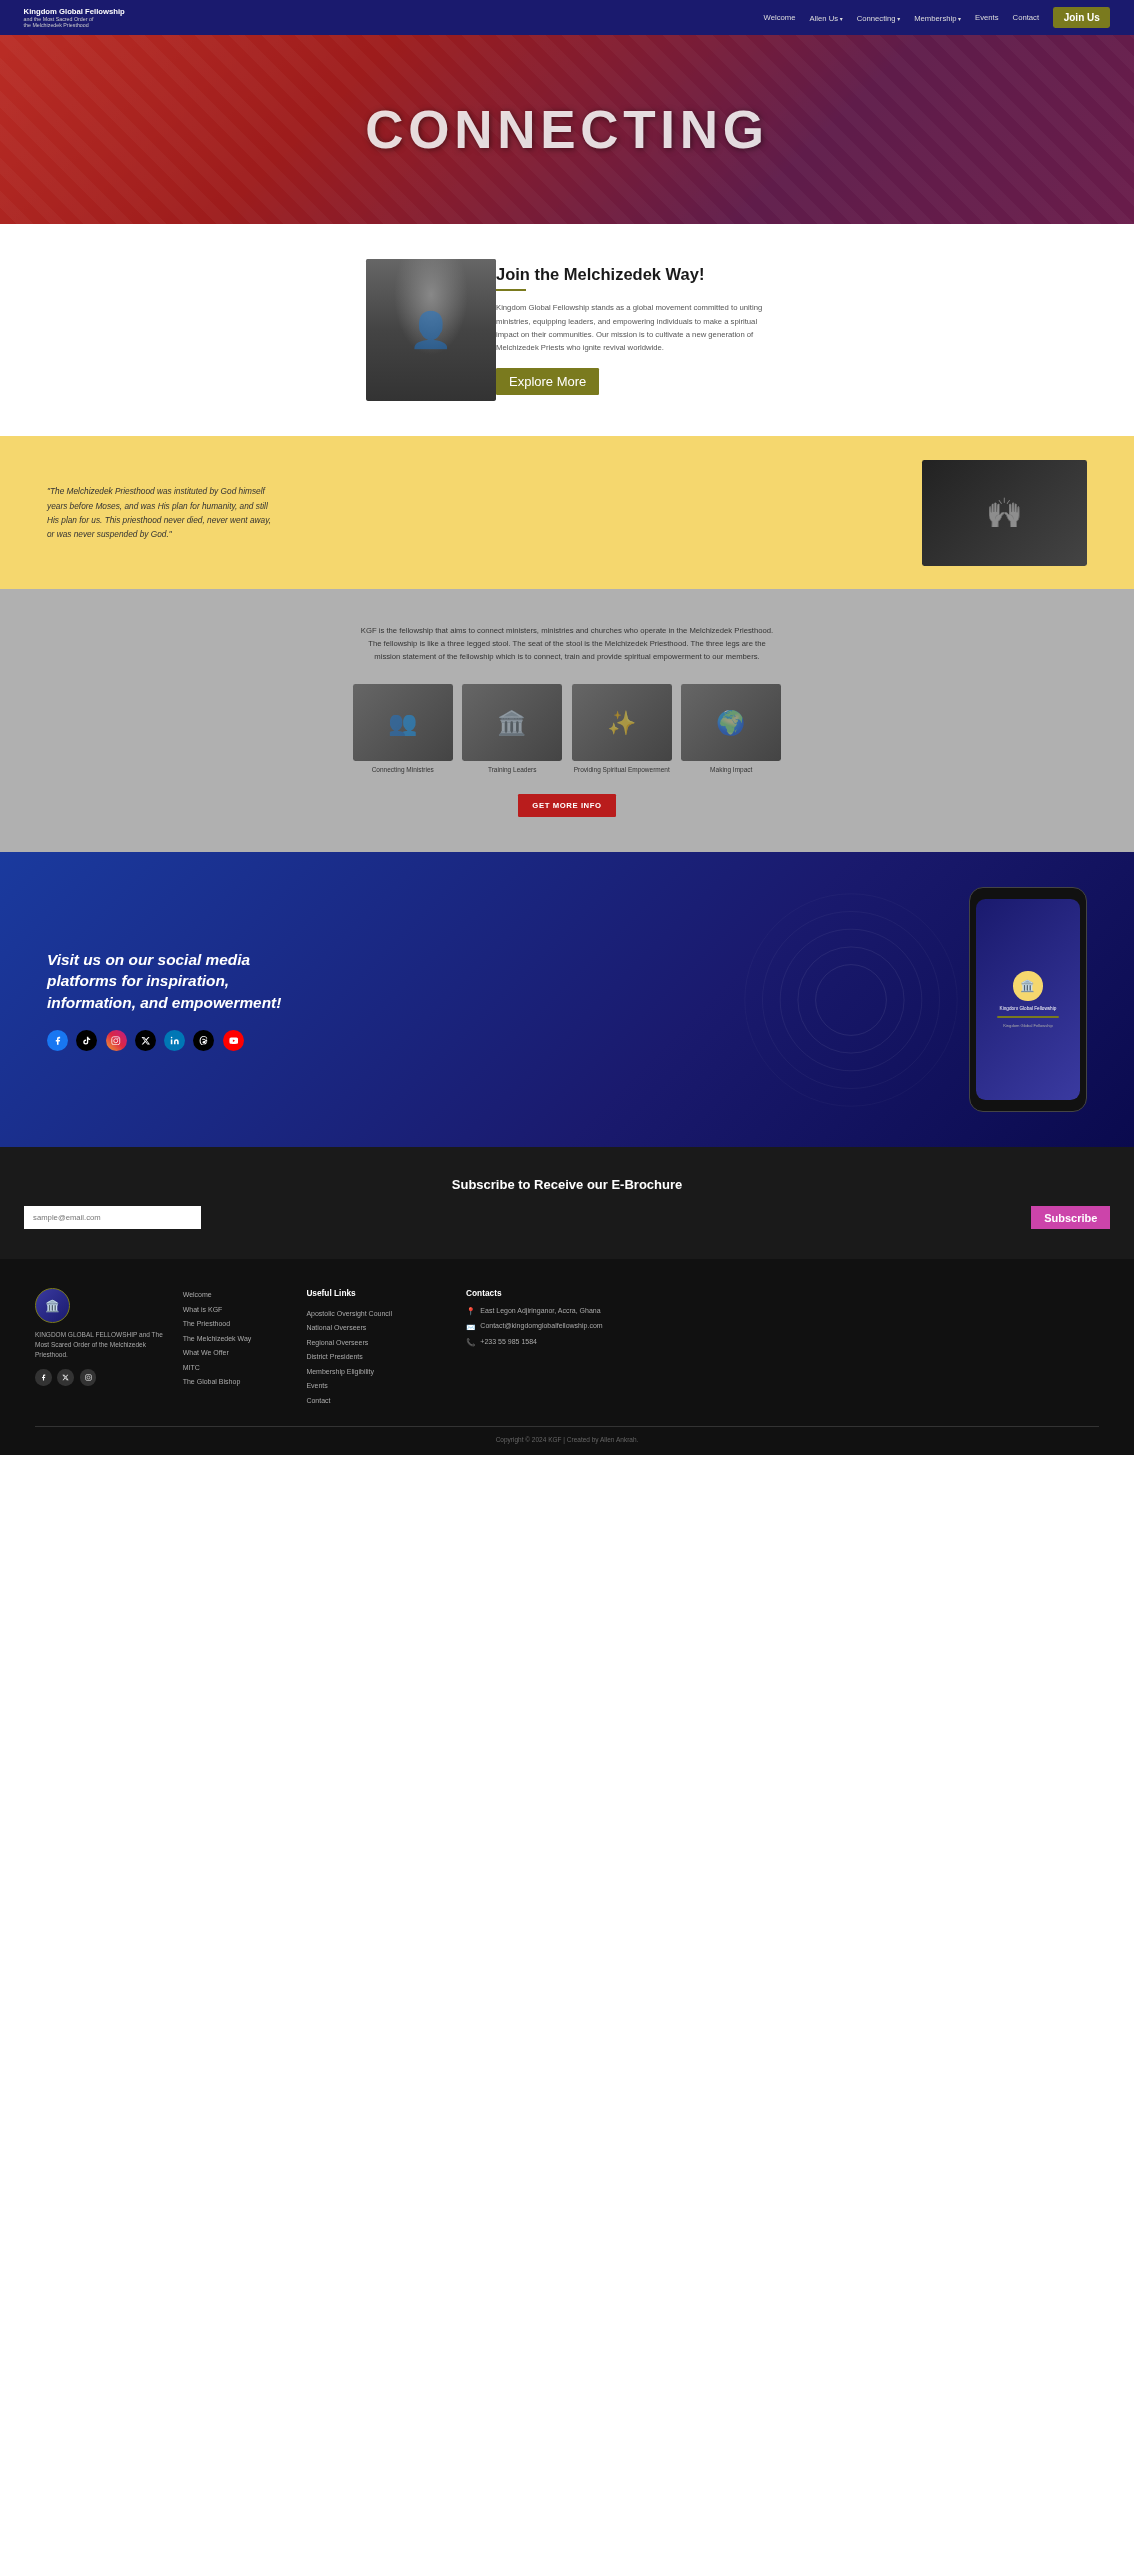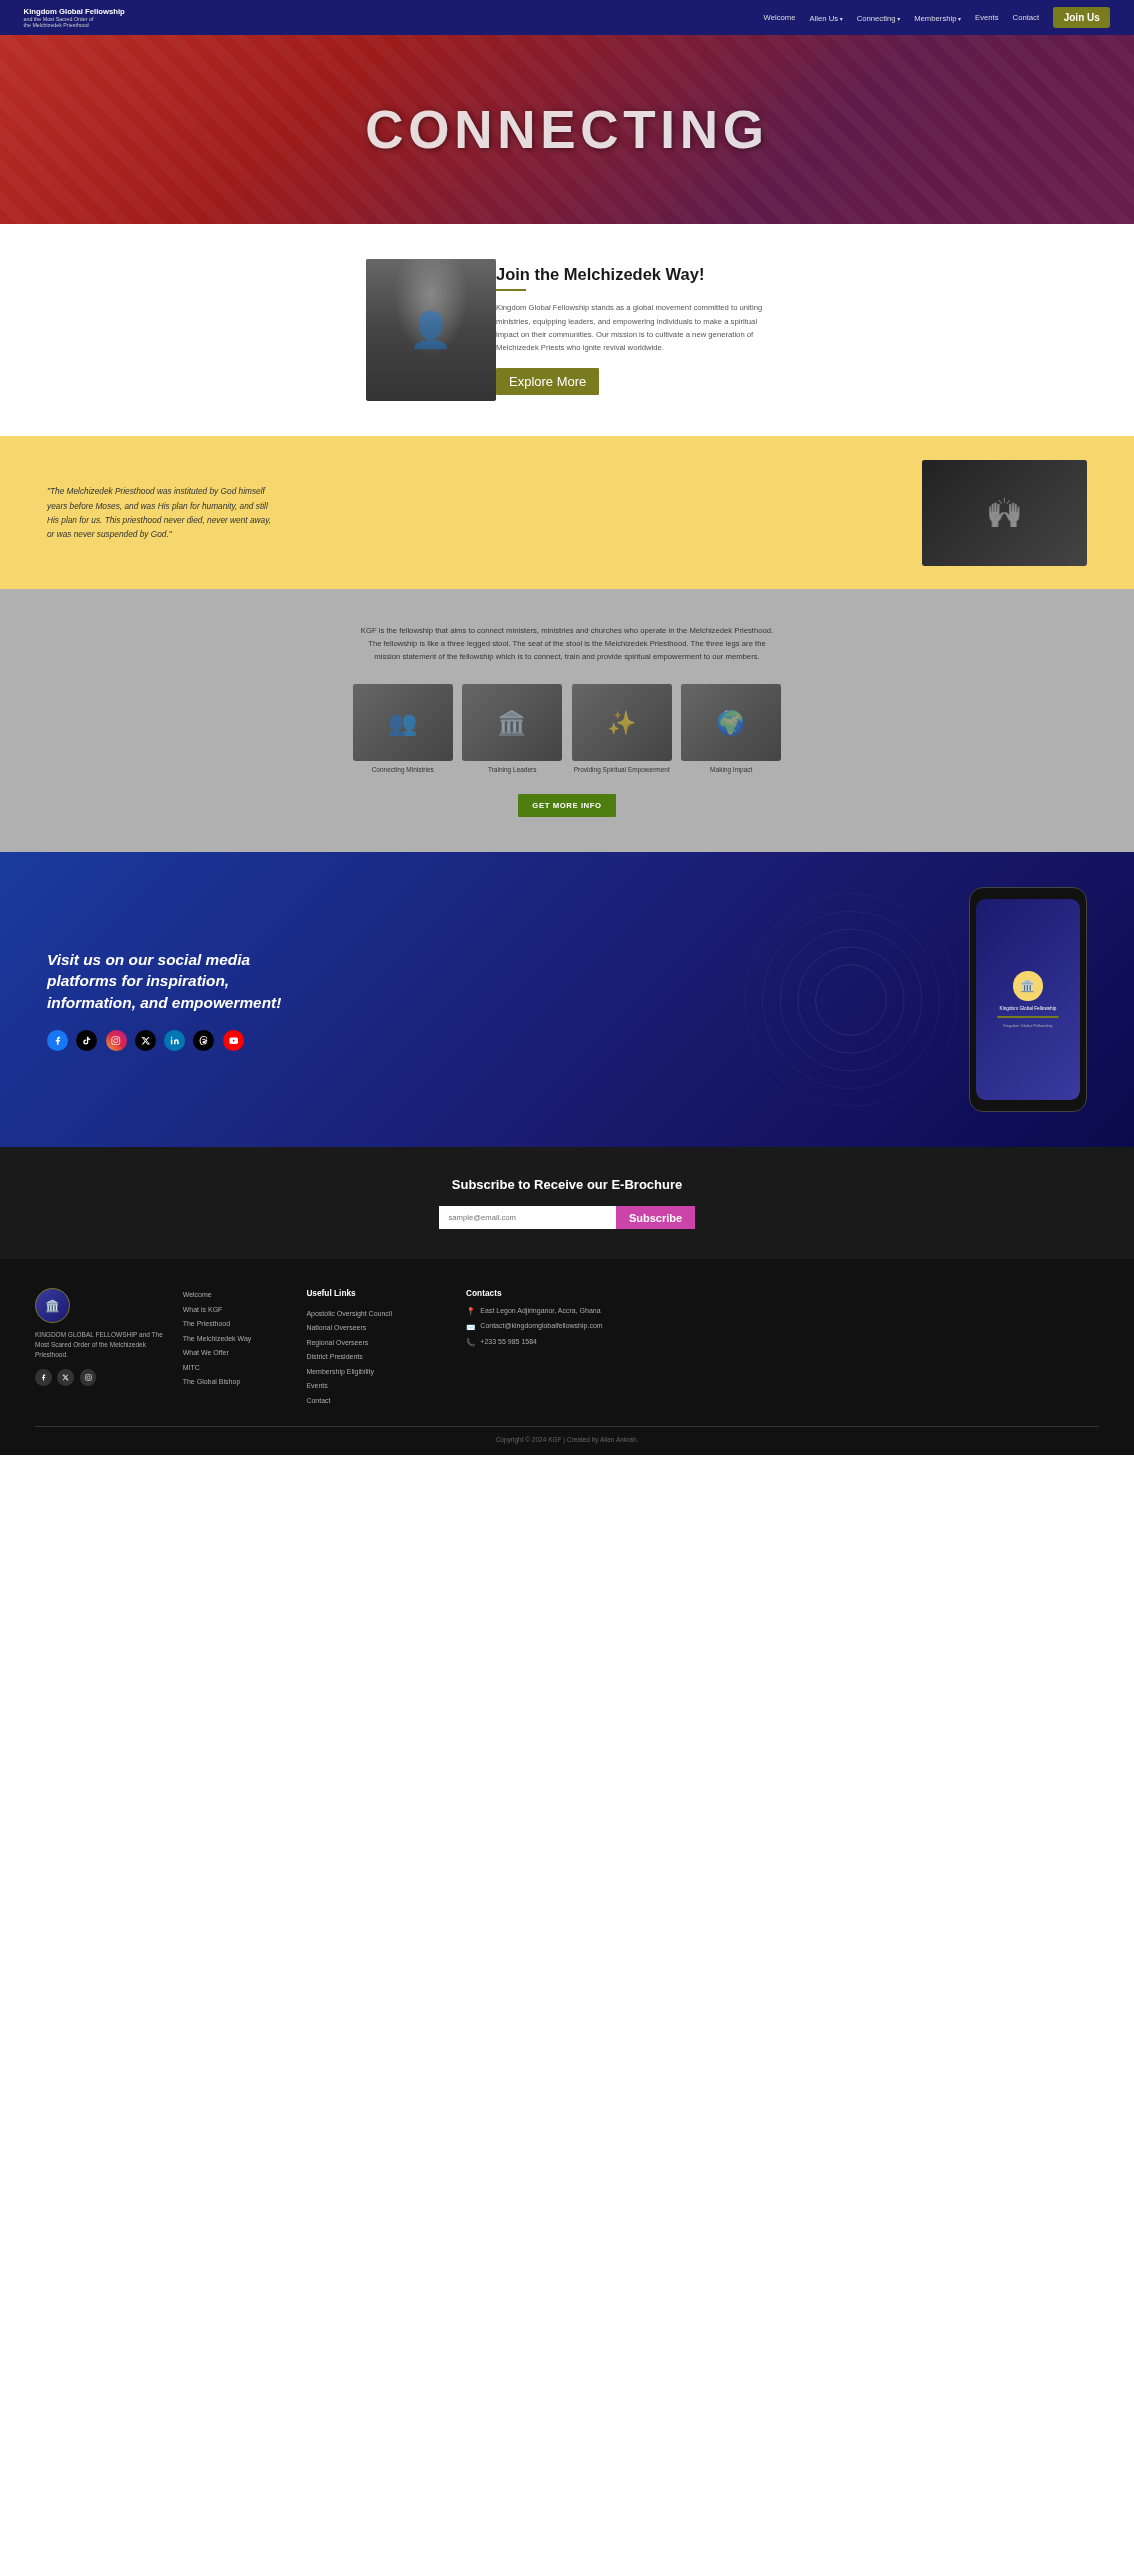--- a/index.html
+++ b/index.html
@@ -199,21 +199,21 @@
       border-radius: 2.4px;
       display: flex;
       align-items: center;
       justify-content: center;
       margin-bottom: 4.7px;
       overflow: hidden;
     }
     .photo-box span { font-size: 23.6px; opacity: 0.5; }
     .photo-caption { font-size: 6.5px; color: #333; }
     .get-info-btn {
-      background: #4d7c0f;
+      background: #b91c1c;
       color: #fff;
       border: none;
       padding: 7px 14px;
       font-size: 7.7px;
       font-weight: bold;
       cursor: pointer;
       border-radius: 1.2px;
       letter-spacing: 0.6px;
     }
 
@@ -298,21 +298,21 @@
     }
     .ripple-circles svg { width: 100%; height: 100%; }
 
     
     .subscribe-section {
       background: #1a1a1a;
       padding: 29.5px 23.6px;
       text-align: center;
     }
     .subscribe-section h2 { color: #fff; font-size: 13px; margin-bottom: 14px; }
-    .subscribe-form { display: flex; justify-content: center; gap: 0; }
+    .subscribe-form { display: flex; justify-content: space-between; gap: 0; }
     .subscribe-input {
       width: 177px;
       padding: 5.9px 9.5px;
       border: none;
       outline: none;
       font-size: 7.7px;
       color: #999;
     }
     .subscribe-btn {
       background: #cc44aa;

